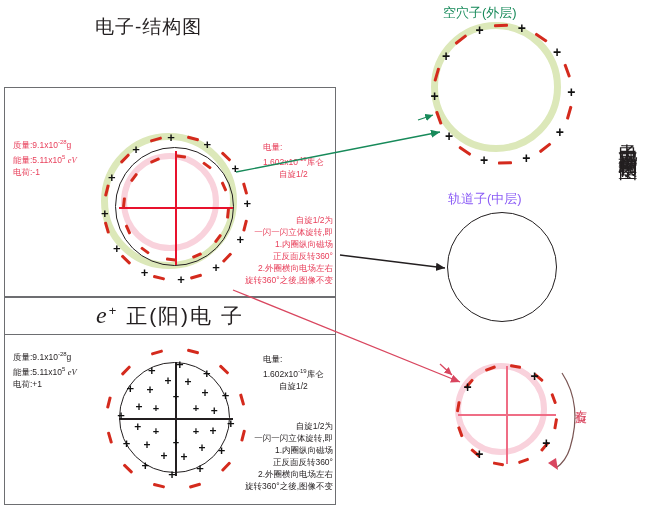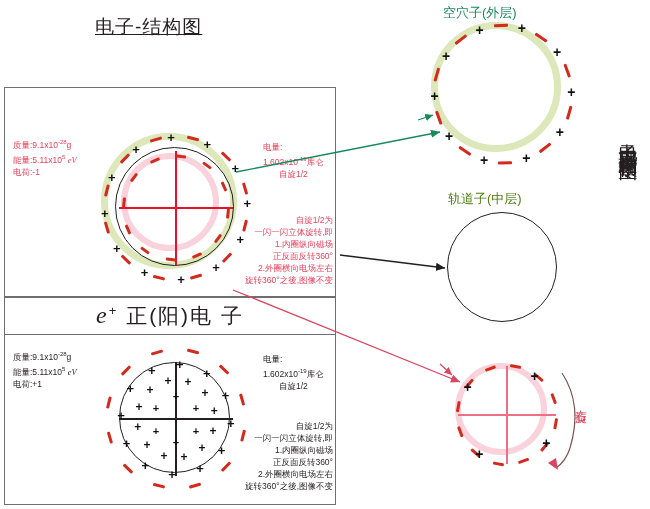--- a/index.html
+++ b/index.html
@@ -10,21 +10,20 @@
     position:relative;
     overflow:hidden;
   }
   #stage { position:absolute; inset:0; }
 
   
   .main-title{
     position:absolute; left:95px; top:14px;
     font-size:19px; color:#231f20; letter-spacing:1px;
     white-space:nowrap;
-    text-decoration:underline;
   }
 
   
   .panel{ position:absolute; border:1.5px solid #6d6e71; background:#fff; }
   #panel-neg{ left:4px; top:87px; width:332px; height:210px; }
   #panel-pos{ left:4px; top:297px; width:332px; height:208px; }
   .panel-head{
     position:absolute; left:0; right:0; top:0; height:37px;
     border-bottom:1.5px solid #6d6e71;
     display:flex; align-items:center; justify-content:center;
@@ -56,21 +55,21 @@
     transform:translate(-50%,-50%);
   }
   .dash{
     position:absolute; background:#d42a1d; border-radius:1px;
     transform-origin:50% 50%;
   }
 
   
   .rlabel{ position:absolute; font-size:13px; white-space:nowrap; }
   #lbl-outer{ color:#178a5a; left:443px; top:4px; }
-  #lbl-mid{ color:#4d7c0f; left:448px; top:190px; }
+  #lbl-mid{ color:#8b5cf6; left:448px; top:190px; }
   #lbl-inner{ color:#ef6d85; left:450px; top:343px; }
 
   
   .vtitle{
     position:absolute; left:612px; top:128px;
     width:28px;
     font-size:19px; line-height:24px; color:#231f20;
     writing-mode:vertical-rl; text-orientation:upright;
     letter-spacing:2px;
   }

